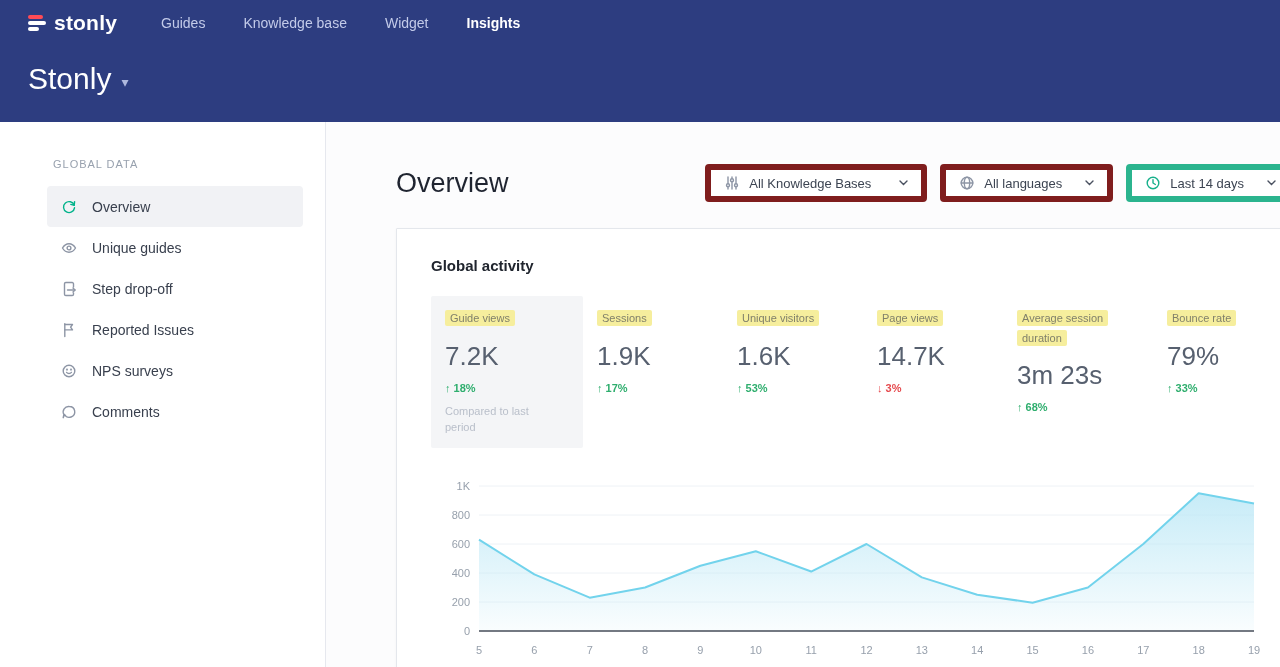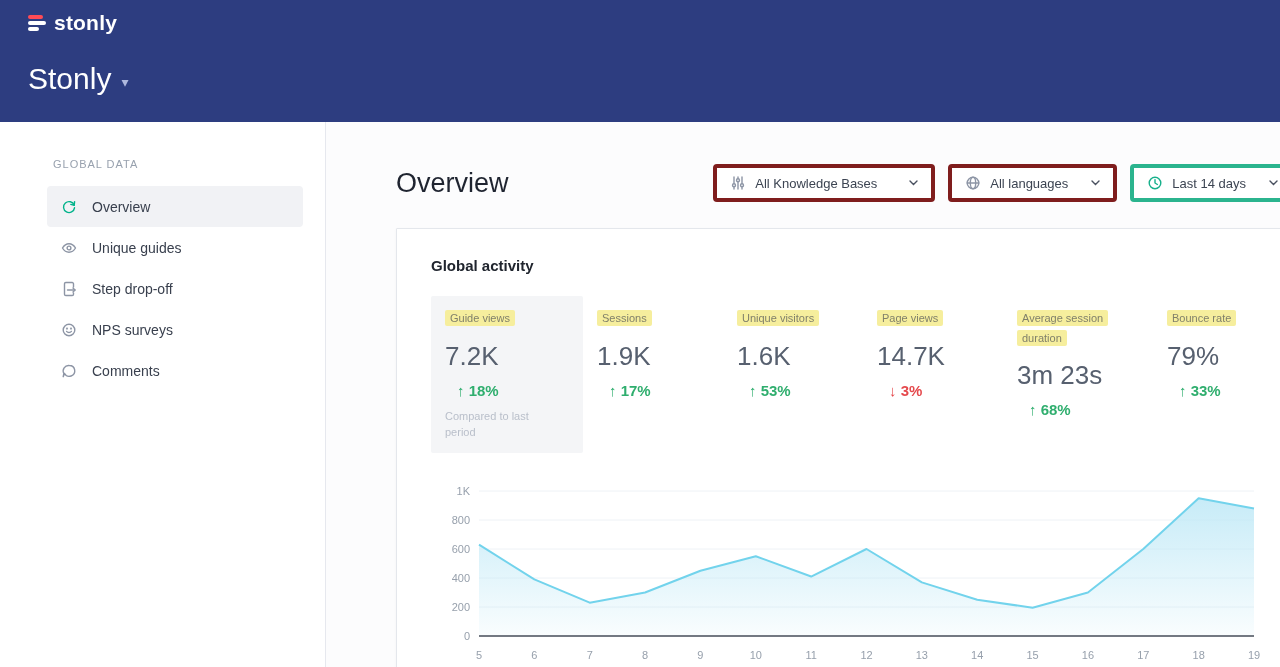--- a/index.html
+++ b/index.html
@@ -31,21 +31,21 @@
   .side-item.active { background:#f1f2f5; }
   .side-icon { width:17px; height:17px; display:flex; align-items:center; justify-content:center; color:#8d95a5; flex:0 0 17px; }
   .side-item.active .side-icon { color:#00b38a; }
   .side-icon svg { stroke:currentColor; fill:none; stroke-width:1.4; stroke-linecap:round; stroke-linejoin:round; }
 
   main { flex:1; background:#fcfcfd; padding:38px 10px 0 70px; }
   .main-header { display:flex; align-items:center; justify-content:space-between; height:46px; }
   .page-title { font-size:27px; color:#1f2430; font-weight:400; }
   .filters { display:flex; gap:13px; }
   .filter-btn { display:flex; align-items:center; gap:9px; height:38px; padding:0 13px; background:#fff;
-                border:4px solid #7f1d1d; border-radius:4px; font-size:13px; color:#3c4452; cursor:pointer; }
+                border:6px solid #7f1d1d; border-radius:4px; font-size:13px; color:#3c4452; cursor:pointer; }
   .filter-btn.accent { border-color:#2bb48e; }
   .filter-btn .f-icon { width:16px; height:16px; color:#8d95a5; display:flex; }
   .filter-btn.accent .f-icon { color:#17b08b; }
   .filter-btn .f-icon svg { stroke:currentColor; fill:none; stroke-width:1.4; stroke-linecap:round; stroke-linejoin:round; }
   .filter-btn .caret { margin-left:14px; display:flex; color:#4a5160; }
   .filter-btn.w1 { min-width:222px; }
   .filter-btn.w2 { min-width:168px;justify-content:flex-end; }
   .filter-btn.w3 { min-width:150px;align-items:center; }
   .filter-btn .f-label { flex:1; text-align:left; }
 
@@ -54,40 +54,46 @@
           padding:28px 34px; box-shadow:0 1px 3px rgba(20,30,60,.04); }
   .card-title { font-size:15px; font-weight:bold; color:#20252e; }
 
   .metrics { display:grid; grid-template-columns:152px 140px 140px 140px 150px auto; margin-top:22px; }
   .metric { padding:12px 14px; border-radius:2px; cursor:pointer; }
   .metric.selected { background:#f4f5f7; }
   .metric-label { display:inline; background:#f6ee9d; color:#80806a; font-size:11px; padding:2px 5px; line-height:1.7;
                   border-radius:2px; -webkit-box-decoration-break:clone; box-decoration-break:clone; }
   .metric-label-wrap { max-width:105px; }
   .metric-value { margin-top:13px; font-size:26px; color:#57606f; }
-  .metric-delta { margin-top:10px; font-size:15px; font-weight:bold; color:#2fae6e;margin-left:12px; }
+  .metric-delta { margin-top:10px; font-size:11px; font-weight:bold; color:#2fae6e; }
   .metric-delta.down { color:#e5494d; }
   .metric-note { margin-top:9px; font-size:11px; color:#b9bfca; line-height:1.5; max-width:100px; }
 
   .chart-wrap { margin-top:28px; }
   .chart-wrap svg text { font-family:"Liberation Sans", sans-serif; }
 </style>
 </head>
 <body>
 
 <header class="topbar">
   <div class="topbar-row">
     <div class="logo">
       <span class="logo-icon">
           <i class="b1"></i>
           <i class="b2"></i>
           <i class="b3"></i>
         </span>
       <span class="logo-text">stonly</span>
     </div>
+    <nav class="topnav">
+      <span class="nav-item">Guides</span>
+      <span class="nav-item">Knowledge base</span>
+      <span class="nav-item">Widget</span>
+      <span class="nav-item active">Insights</span>
+    </nav>
   </div>
   <div class="workspace-row">
     <span class="workspace-name">Stonly</span>
     <span class="workspace-caret">▾</span>
   </div>
 </header>
 
 <div class="layout">
   <aside class="sidebar">
     <div class="section-label">GLOBAL DATA</div>
@@ -116,20 +122,29 @@
       <span class="side-icon">
         <svg width="16" height="16" viewBox="0 0 16 16">
             <path d="M12.5 6V2.8c0-.7-.6-1.3-1.3-1.3H4.8c-.7 0-1.3.6-1.3 1.3v10.4c0 .7.6 1.3 1.3 1.3h6.4c.7 0 1.3-.6 1.3-1.3V12"></path>
             <path d="M6.5 9h7.5"></path>
             <polyline points="12 7 14 9 12 11"></polyline>
           </svg>
       </span>
       <span>Step drop-off</span>
     </div>
 
+    <div class="side-item">
+      <span class="side-icon">
+        <svg width="16" height="16" viewBox="0 0 16 16">
+            <path d="M3.8 14.5V1.8"></path>
+            <path d="M3.8 2.5h7.7L9.6 5.2l1.9 2.7H3.8"></path>
+          </svg>
+      </span>
+      <span>Reported Issues</span>
+    </div>
 
     <div class="side-item">
       <span class="side-icon">
         <svg width="16" height="16" viewBox="0 0 16 16">
             <circle cx="8" cy="8" r="5.8"></circle>
             <circle cx="6" cy="6.6" r="0.4" fill="currentColor"></circle>
             <circle cx="10" cy="6.6" r="0.4" fill="currentColor"></circle>
             <path d="M5.6 9.4a3.1 3.1 0 0 0 4.8 0"></path>
           </svg>
       </span>

